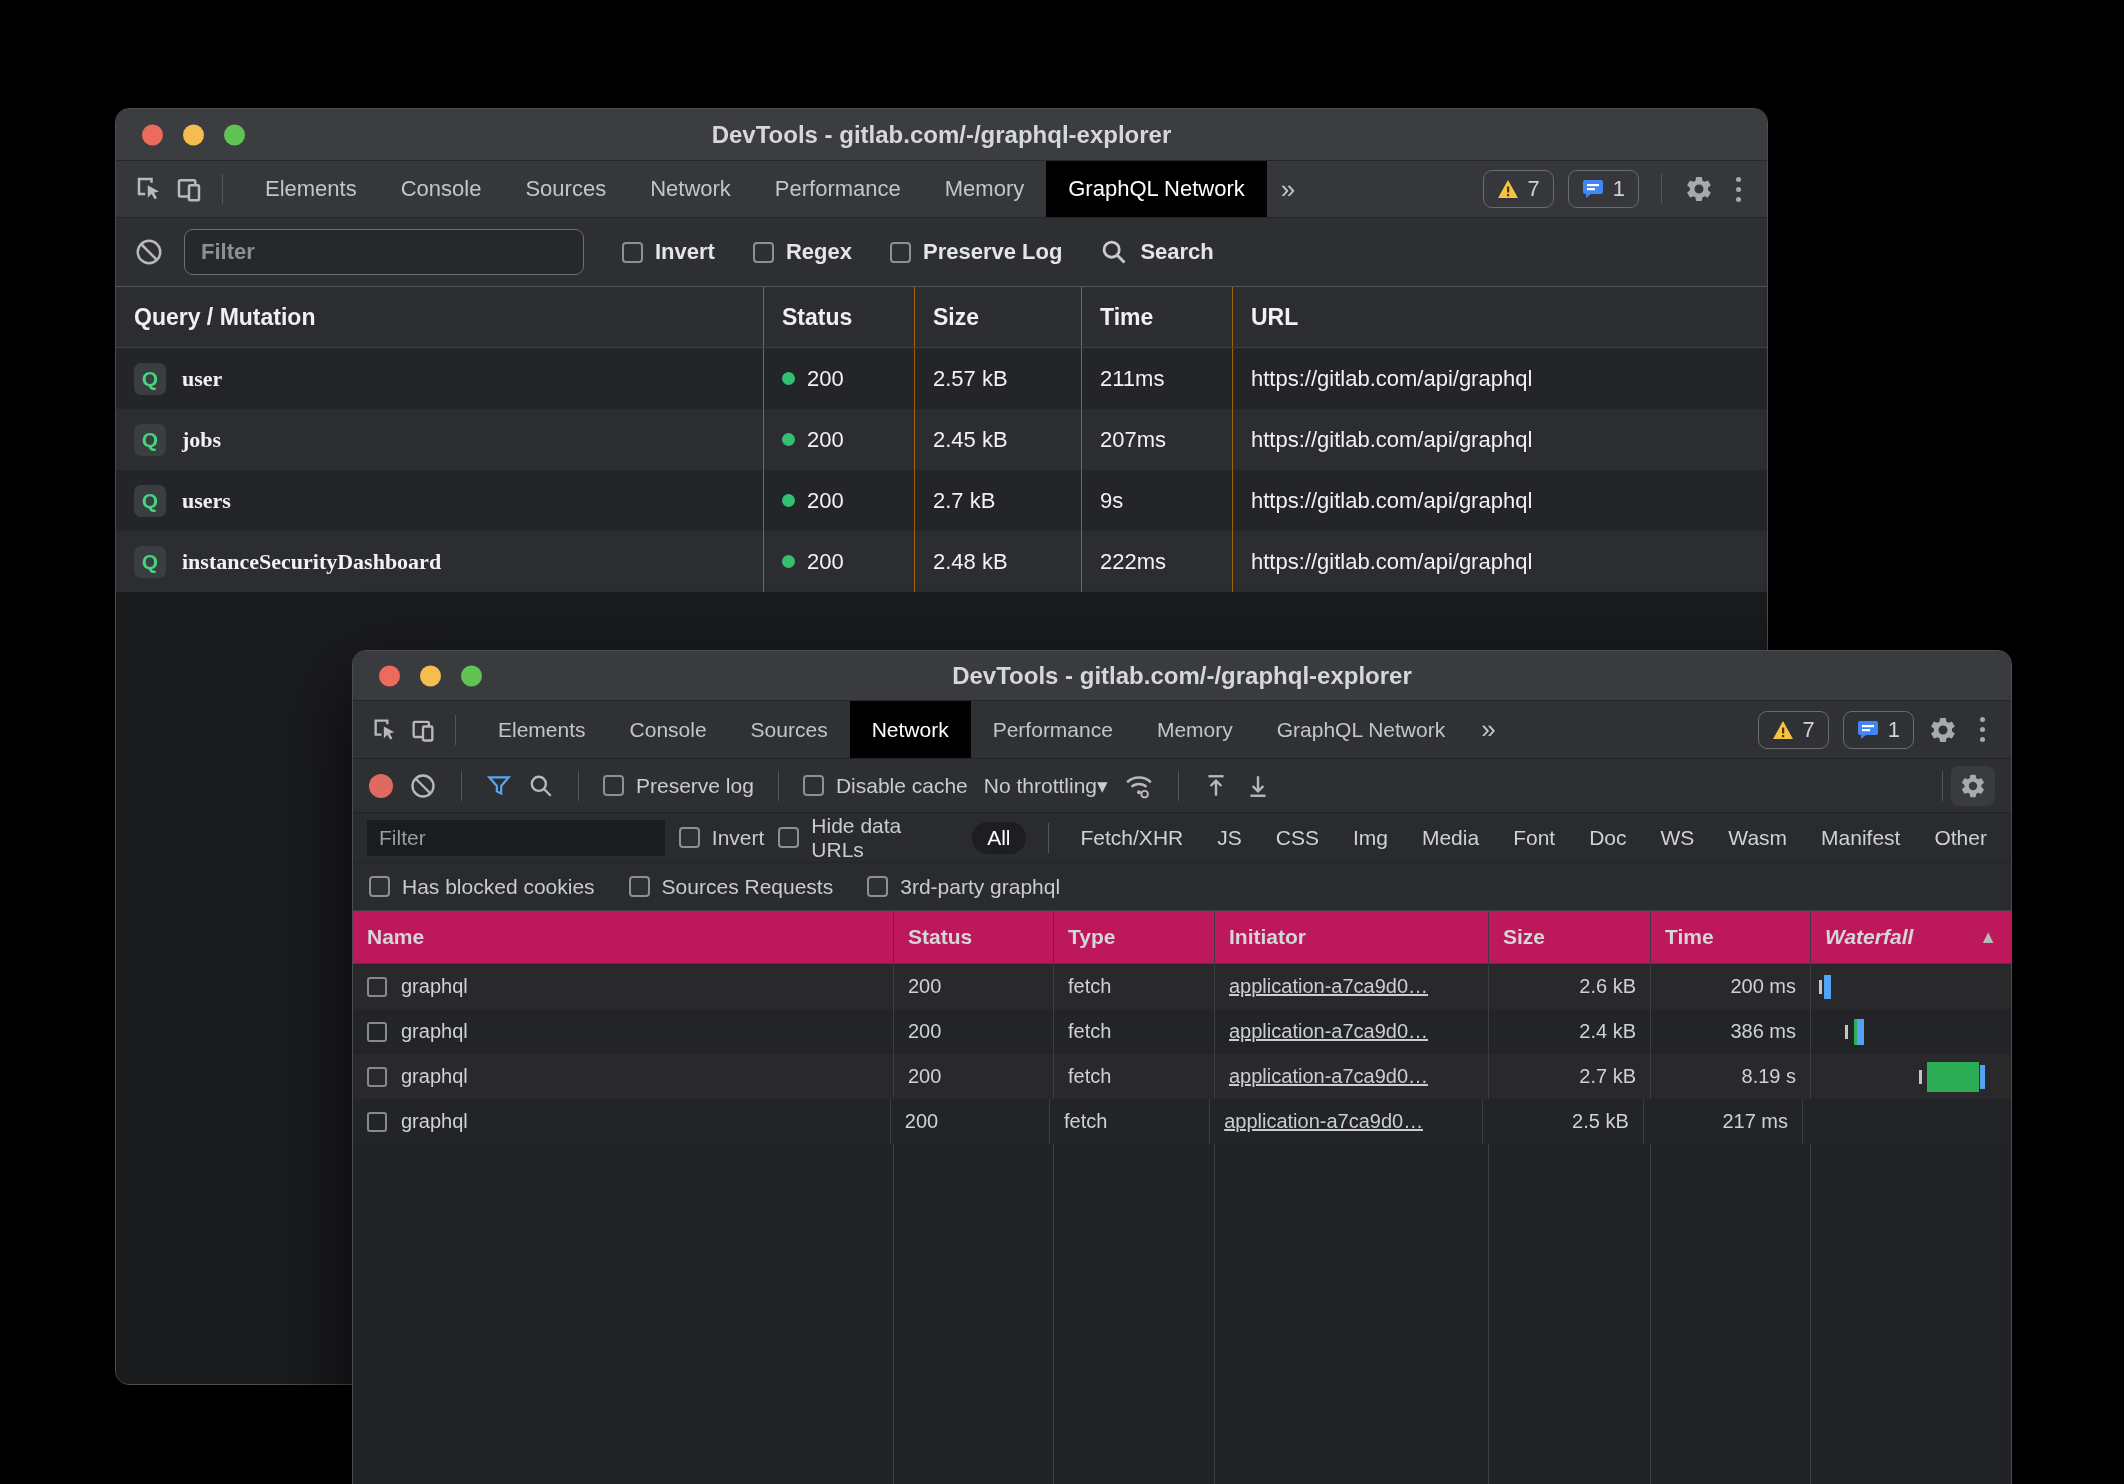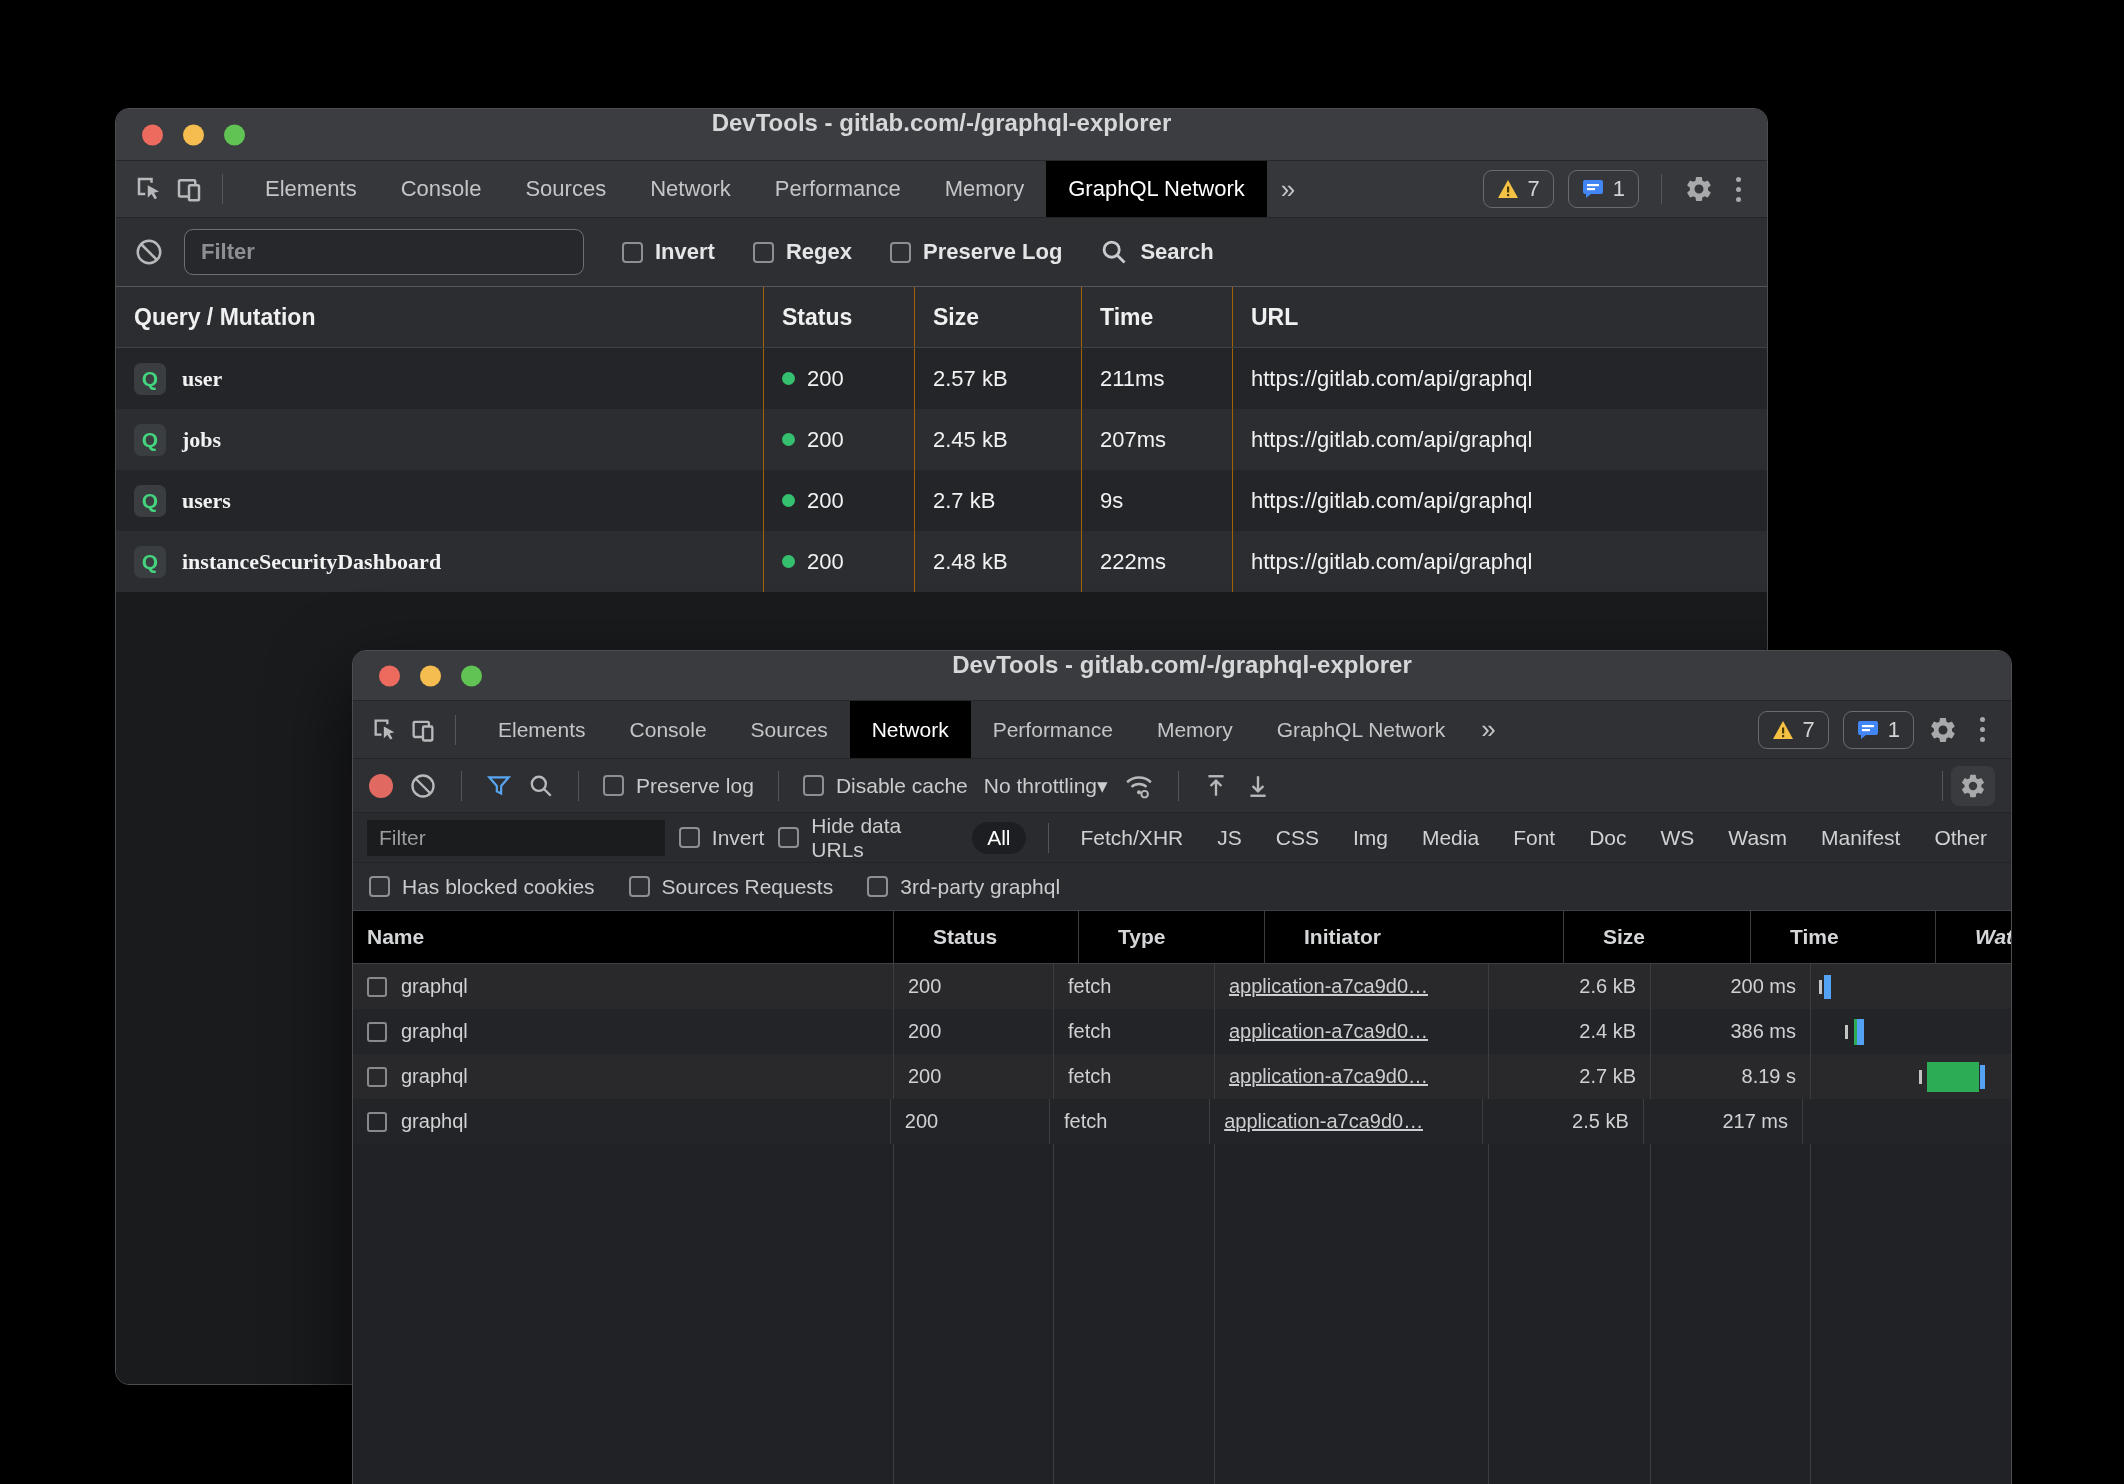--- a/index.html
+++ b/index.html
@@ -1,21 +1,21 @@
 <!DOCTYPE html>
 <html><head>
 <meta charset="utf-8">
 <style>
   * { margin:0; padding:0; box-sizing:border-box; }
   html,body { width:2124px; height:1484px; background:#000; overflow:hidden;
               font-family:"Liberation Sans", sans-serif; }
   .window { position:absolute; border-radius:14px; overflow:hidden;
             box-shadow:0 30px 80px rgba(0,0,0,.7); border:1px solid #4c4d50; }
   
-  .titlebar { position:relative; display:flex; justify-content:center;
+  .titlebar { position:relative; display:flex; align-items:center; justify-content:center;
               border-bottom:1px solid #26272a; }
   .titlebar .title { font-weight:bold; font-size:24px; color:#d6d7d8; }
   .lights { position:absolute; left:26px; top:50%; transform:translateY(-50%);
             display:flex; gap:20px; }
   .light { width:21px; height:21px; border-radius:50%; }
   .light.red { background:#ed6a5e; } .light.yellow { background:#f5bd4f; } .light.green { background:#61c354; }
   
   .tabbar { display:flex; align-items:stretch; }
   .tab { display:flex; align-items:center; padding:0 22px; font-size:22px; color:#c3c5c7; cursor:default; }
   .tab.active { background:#000; color:#fff; }
@@ -69,22 +69,22 @@
   .filrow { height:50px; background:#2a2b2e; display:flex; align-items:center; gap:14px; padding:0 14px;
             font-size:21px; color:#c9cbcd; border-bottom:1px solid #232426; }
   .filrow .filinput { width:300px; height:36px; background:#1b1c1e; border:none; color:#d6d7d8; font-size:21px;
             padding:0 12px; outline:none; font-family:"Liberation Sans", sans-serif; }
   .filrow .filinput::placeholder { color:#9a9ca0; }
   .chip { padding:3px 10px; color:#cfd1d3; }
   .chip.active { background:#1d1e21; border-radius:999px; padding:4px 15px; color:#fff; }
   .checksrow { height:48px; background:#2a2b2e; display:flex; align-items:center; gap:34px; padding:0 16px;
                font-size:21px; color:#c9cbcd; border-bottom:1px solid #404144; }
   .cbpair { display:flex; align-items:center; gap:12px; }
-  .ft-header { height:53px; display:flex; align-items:flex-end; background:#000000; border-bottom:1px solid #404144;
-               font-weight:bold; font-size:21px; color:#d4d6d8;gap:25px; }
+  .ft-header { height:53px; display:flex; align-items:flex-end; background:#be185d; border-bottom:1px solid #404144;
+               font-weight:bold; font-size:21px; color:#d4d6d8; }
   .ft-row { height:45px; display:flex; align-items:center; font-size:20px; color:#cfd1d3; }
   .ft-row.odd { background:#29292c; } .ft-row.even { background:#232427; }
   .fc { height:100%; display:flex; align-items:center; padding:0 14px; border-right:1px solid #3c3d40; }
   .fc:last-child { border-right:none; }
   .fc0 { width:541px; } .fc1 { width:160px; } .fc2 { width:161px; } .fc3 { width:274px; }
   .fc4 { width:162px; } .fc5 { width:160px; } .fc6 { flex:1; overflow:hidden;font-style:italic; }
   .fc.rnum { justify-content:flex-end; }
   .rowcb { width:20px; height:20px; border:2px solid #88898c; border-radius:3px; margin-right:14px; flex:0 0 auto; }
   .initlink { text-decoration:underline; color:#cbcdcf; white-space:nowrap; overflow:hidden; }
   .sortarrow { margin-left:auto; color:#b7b9bb; font-size:18px; }

